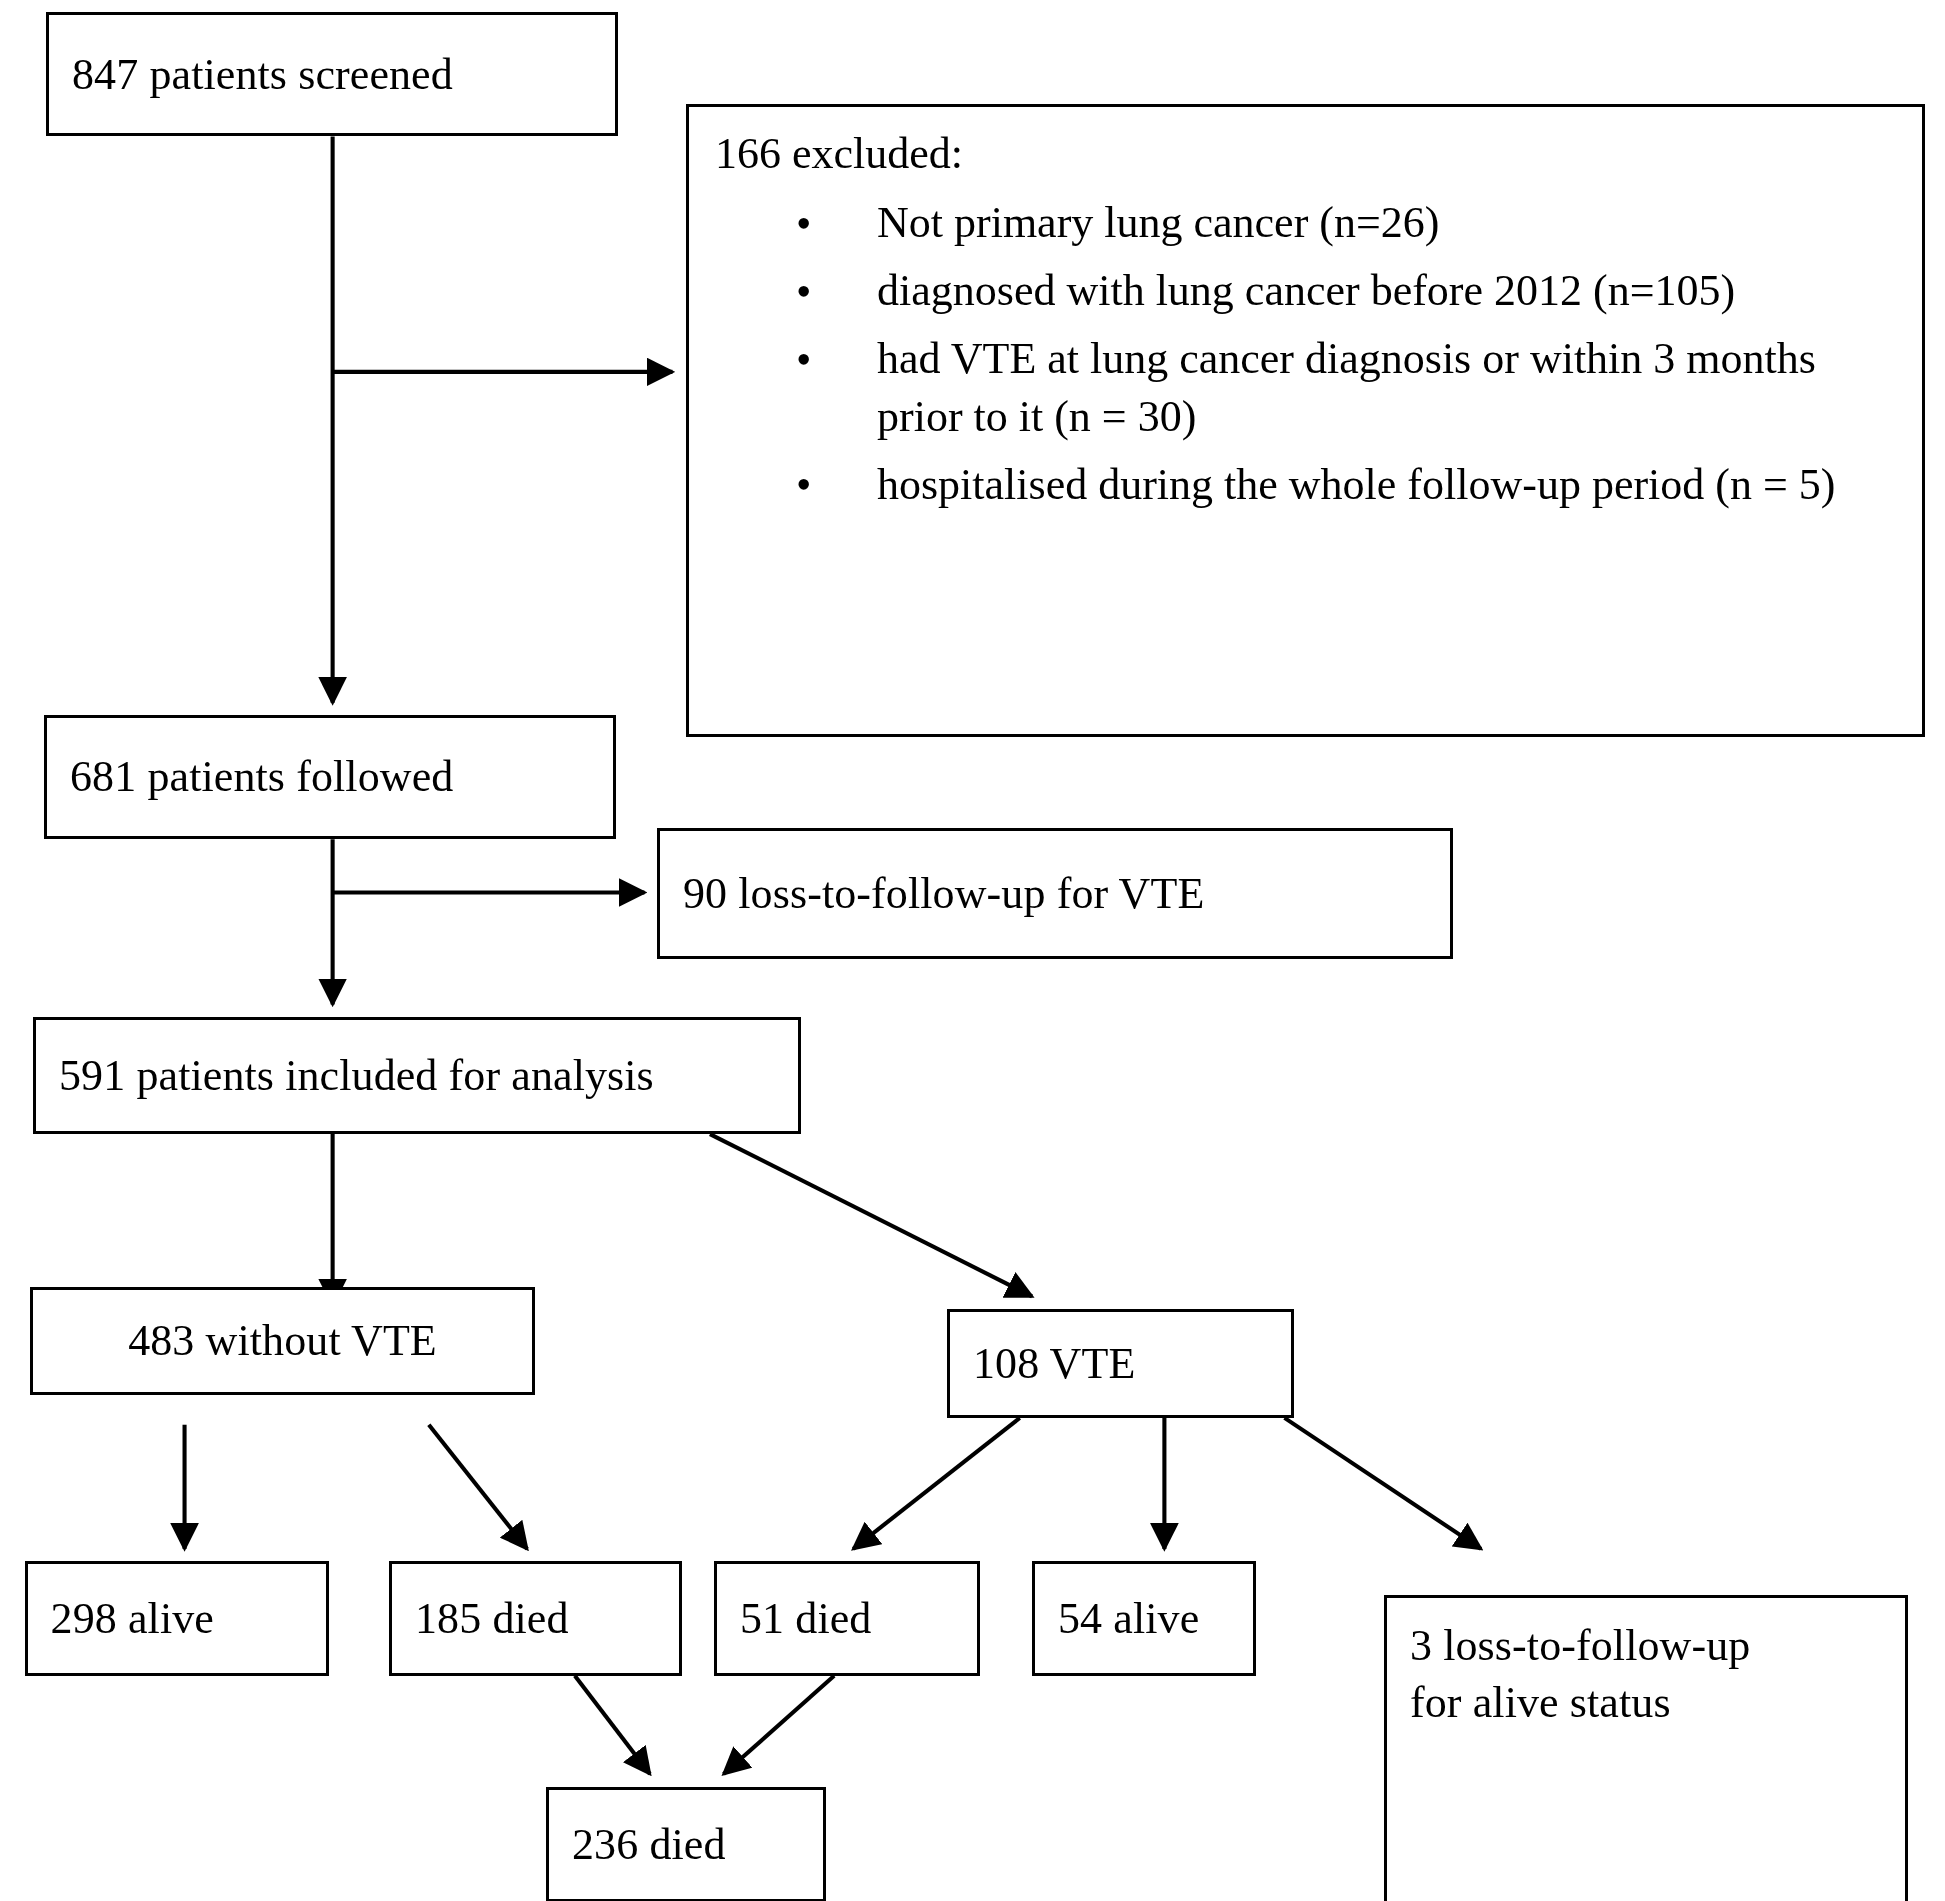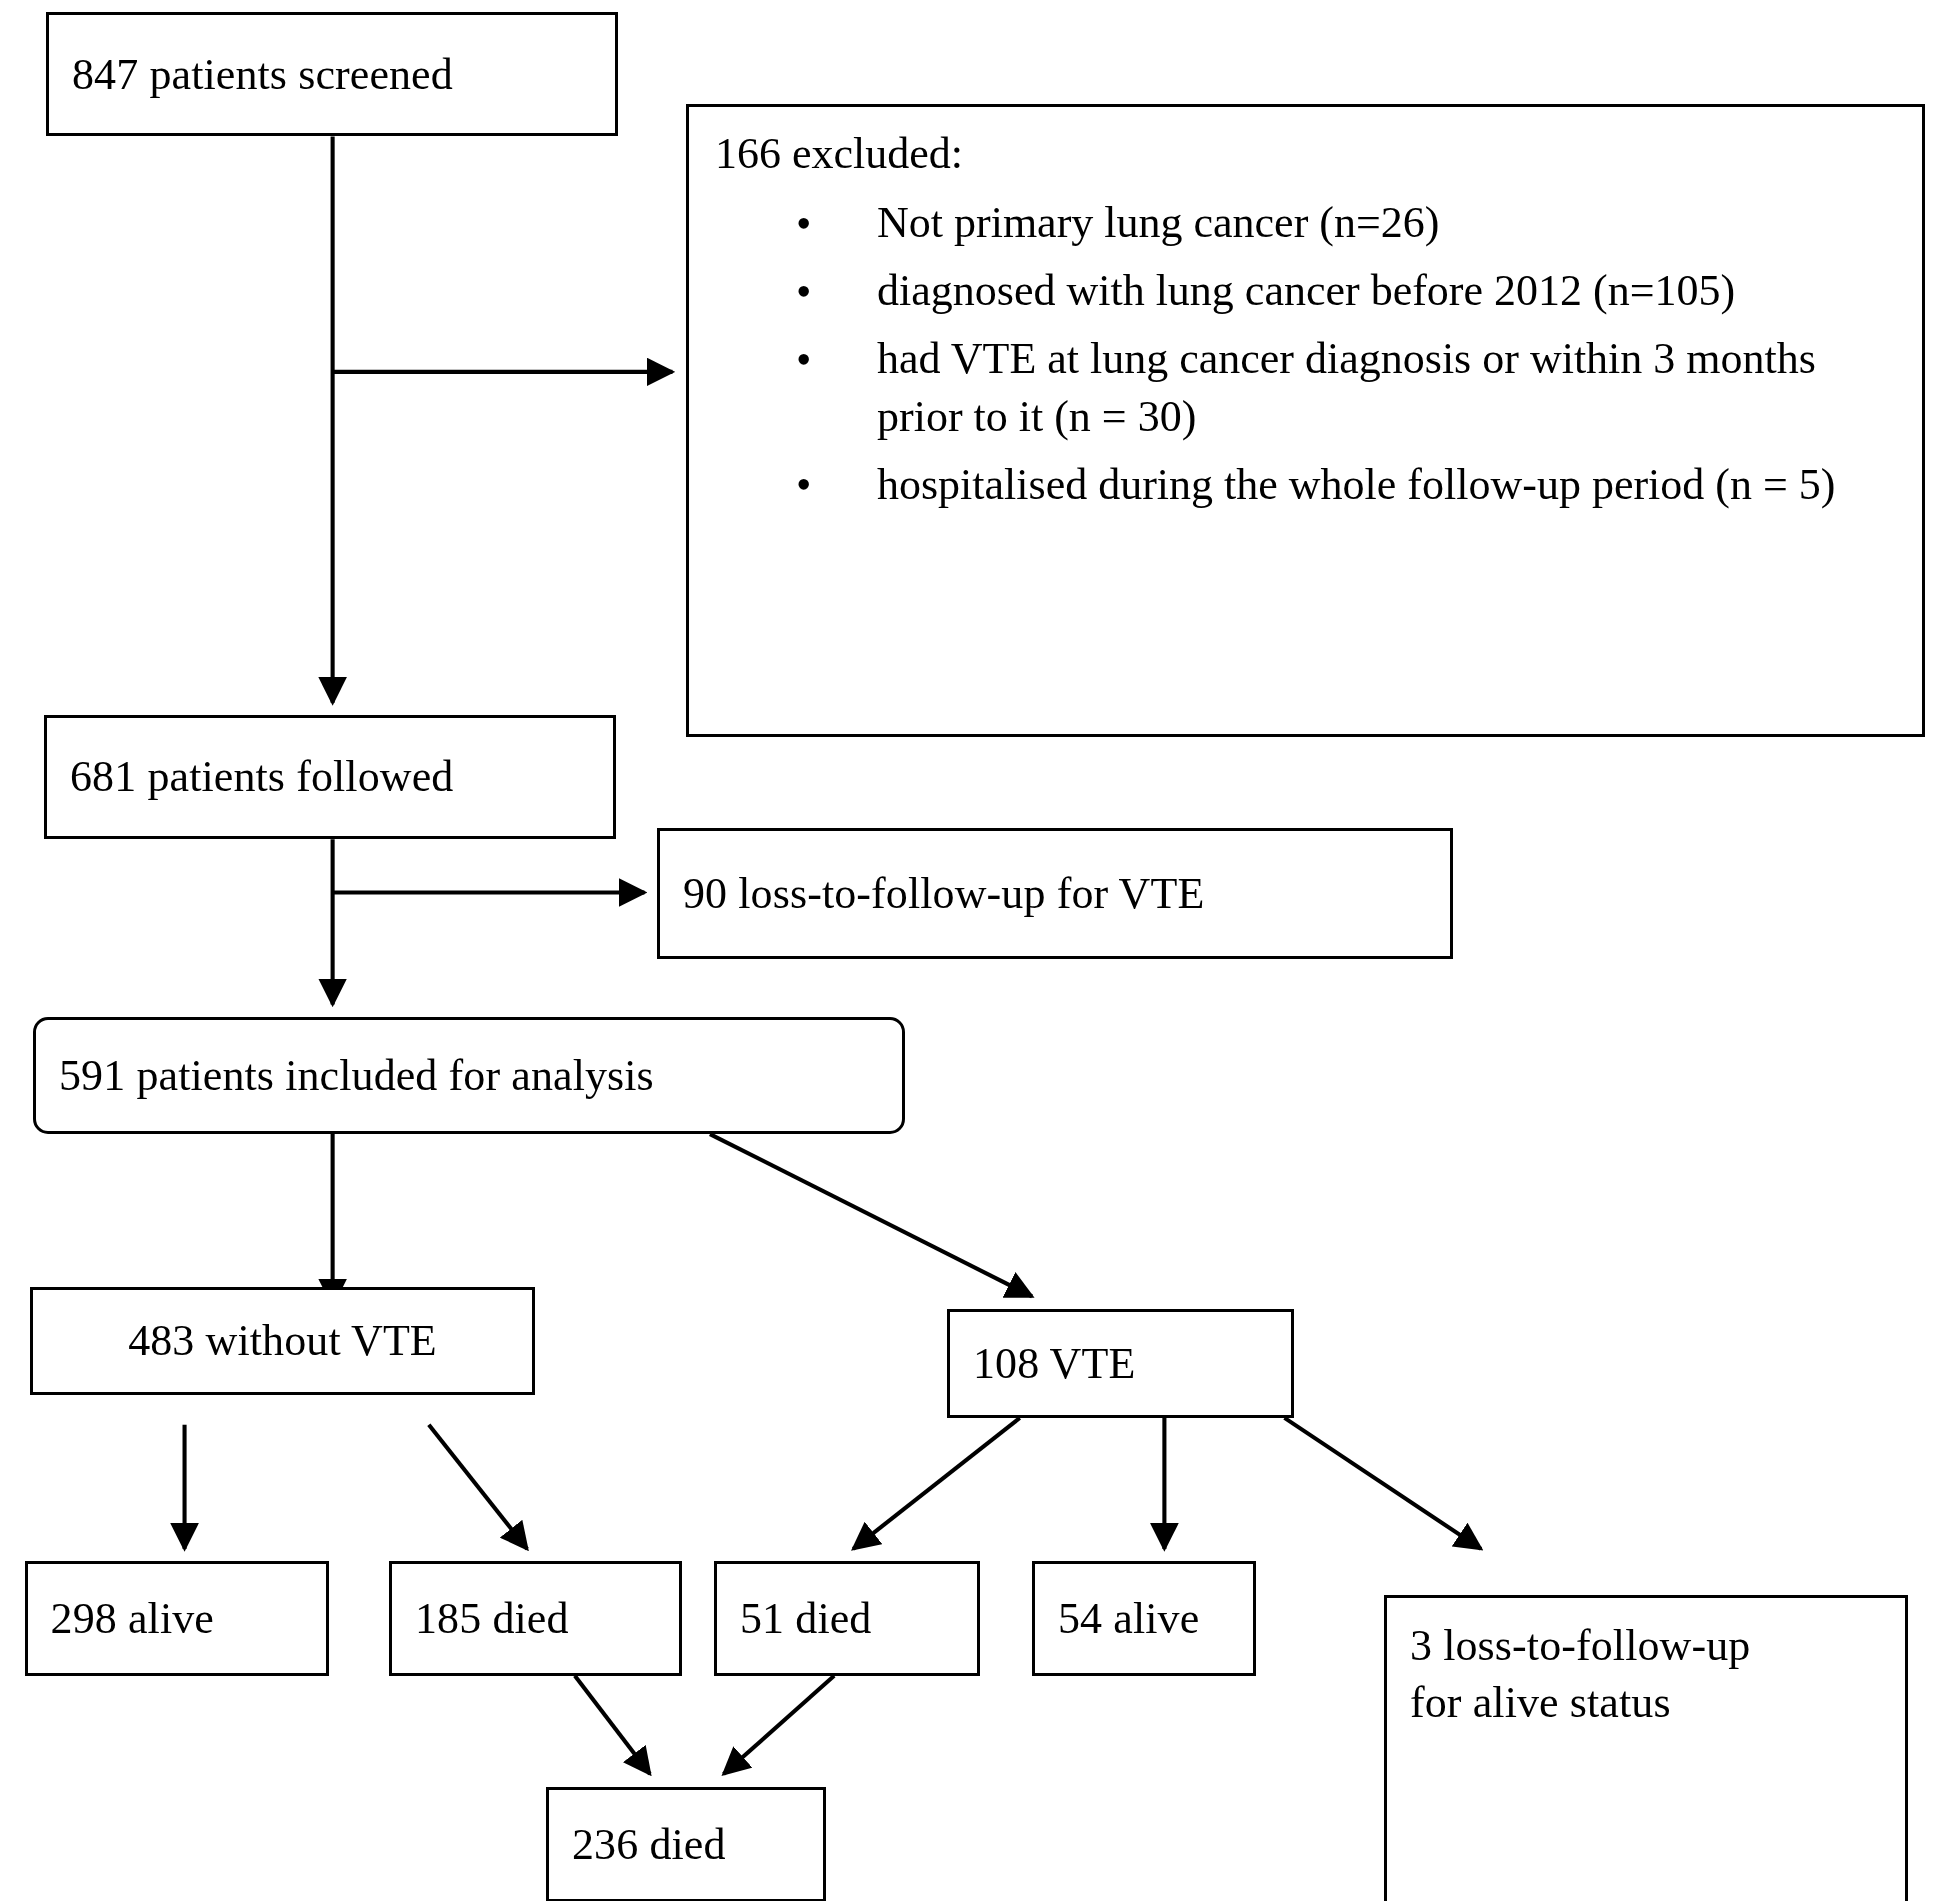--- a/index.html
+++ b/index.html
@@ -39,21 +39,21 @@
     font-size: 44px;
     letter-spacing: 0.1px;
     white-space: pre-line;
   }
   
   #node-screened   { left: 46px;   top: 12.3px;   width: 572px;  height: 124px; }
   #node-excluded   { left: 686px; top: 104px;  width: 1239px; height: 633px;
                      display: block; padding: 18px 26px 18px 26px; }
   #node-followed   { left: 44px;   top: 715px; width: 572px;  height: 124px; text-align: right; }
   #node-loss-vte   { left: 657px;  top: 828px; width: 796px; height: 131px; align-items: center; }
-  #node-included   { left: 33px;   top: 1017px; width: 872px; height: 117px; border-radius: 15px; }
+  #node-included   { left: 33px;   top: 1017px; width: 768px; height: 117px; }
   #node-without    { left: 30px;   top: 1287px; width: 505px;  height: 108px; justify-content: center; }
   #node-vte        { left: 947px; top: 1309px; width: 347px;  height: 109px; }
   #node-298        { left: 24.6px;   top: 1561px; width: 304px;  height: 115px; }
   #node-185        { left: 389px;  top: 1561px; width: 293px;  height: 115px; }
   #node-51         { left: 714px; top: 1561px; width: 266px;  height: 115px; }
   #node-54         { left: 1032px; top: 1561px; width: 224px;  height: 115px; }
   #node-3loss      { left: 1384px; top: 1561px; width: 524px;  height: 319px;
                      align-items: flex-start; padding-top: 19px; margin-top: 34px; }
   #node-236        { left: 546px;  top: 1787px; width: 280px;  height: 115px; }
 

